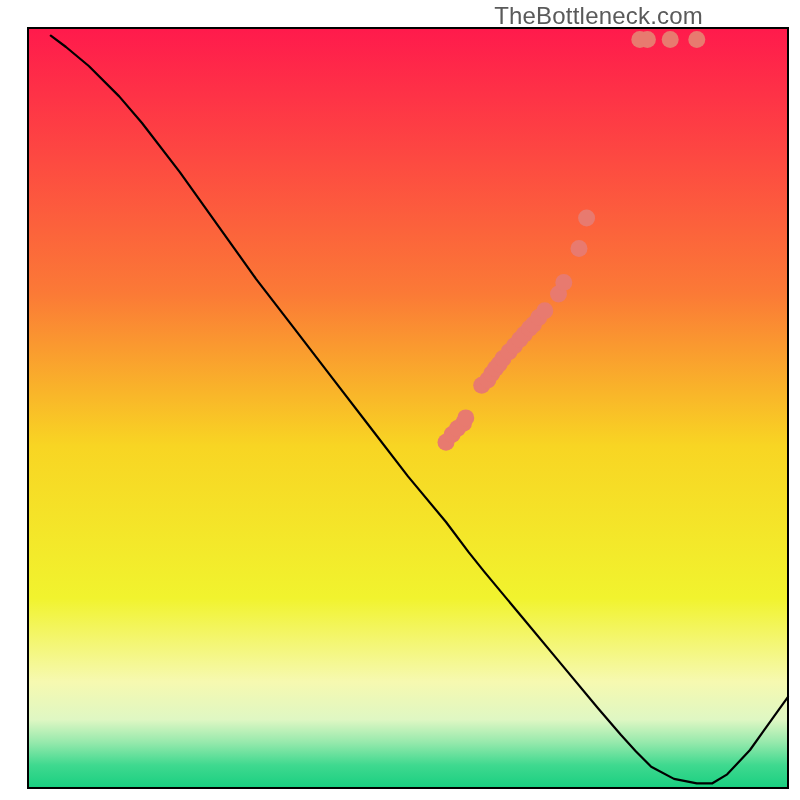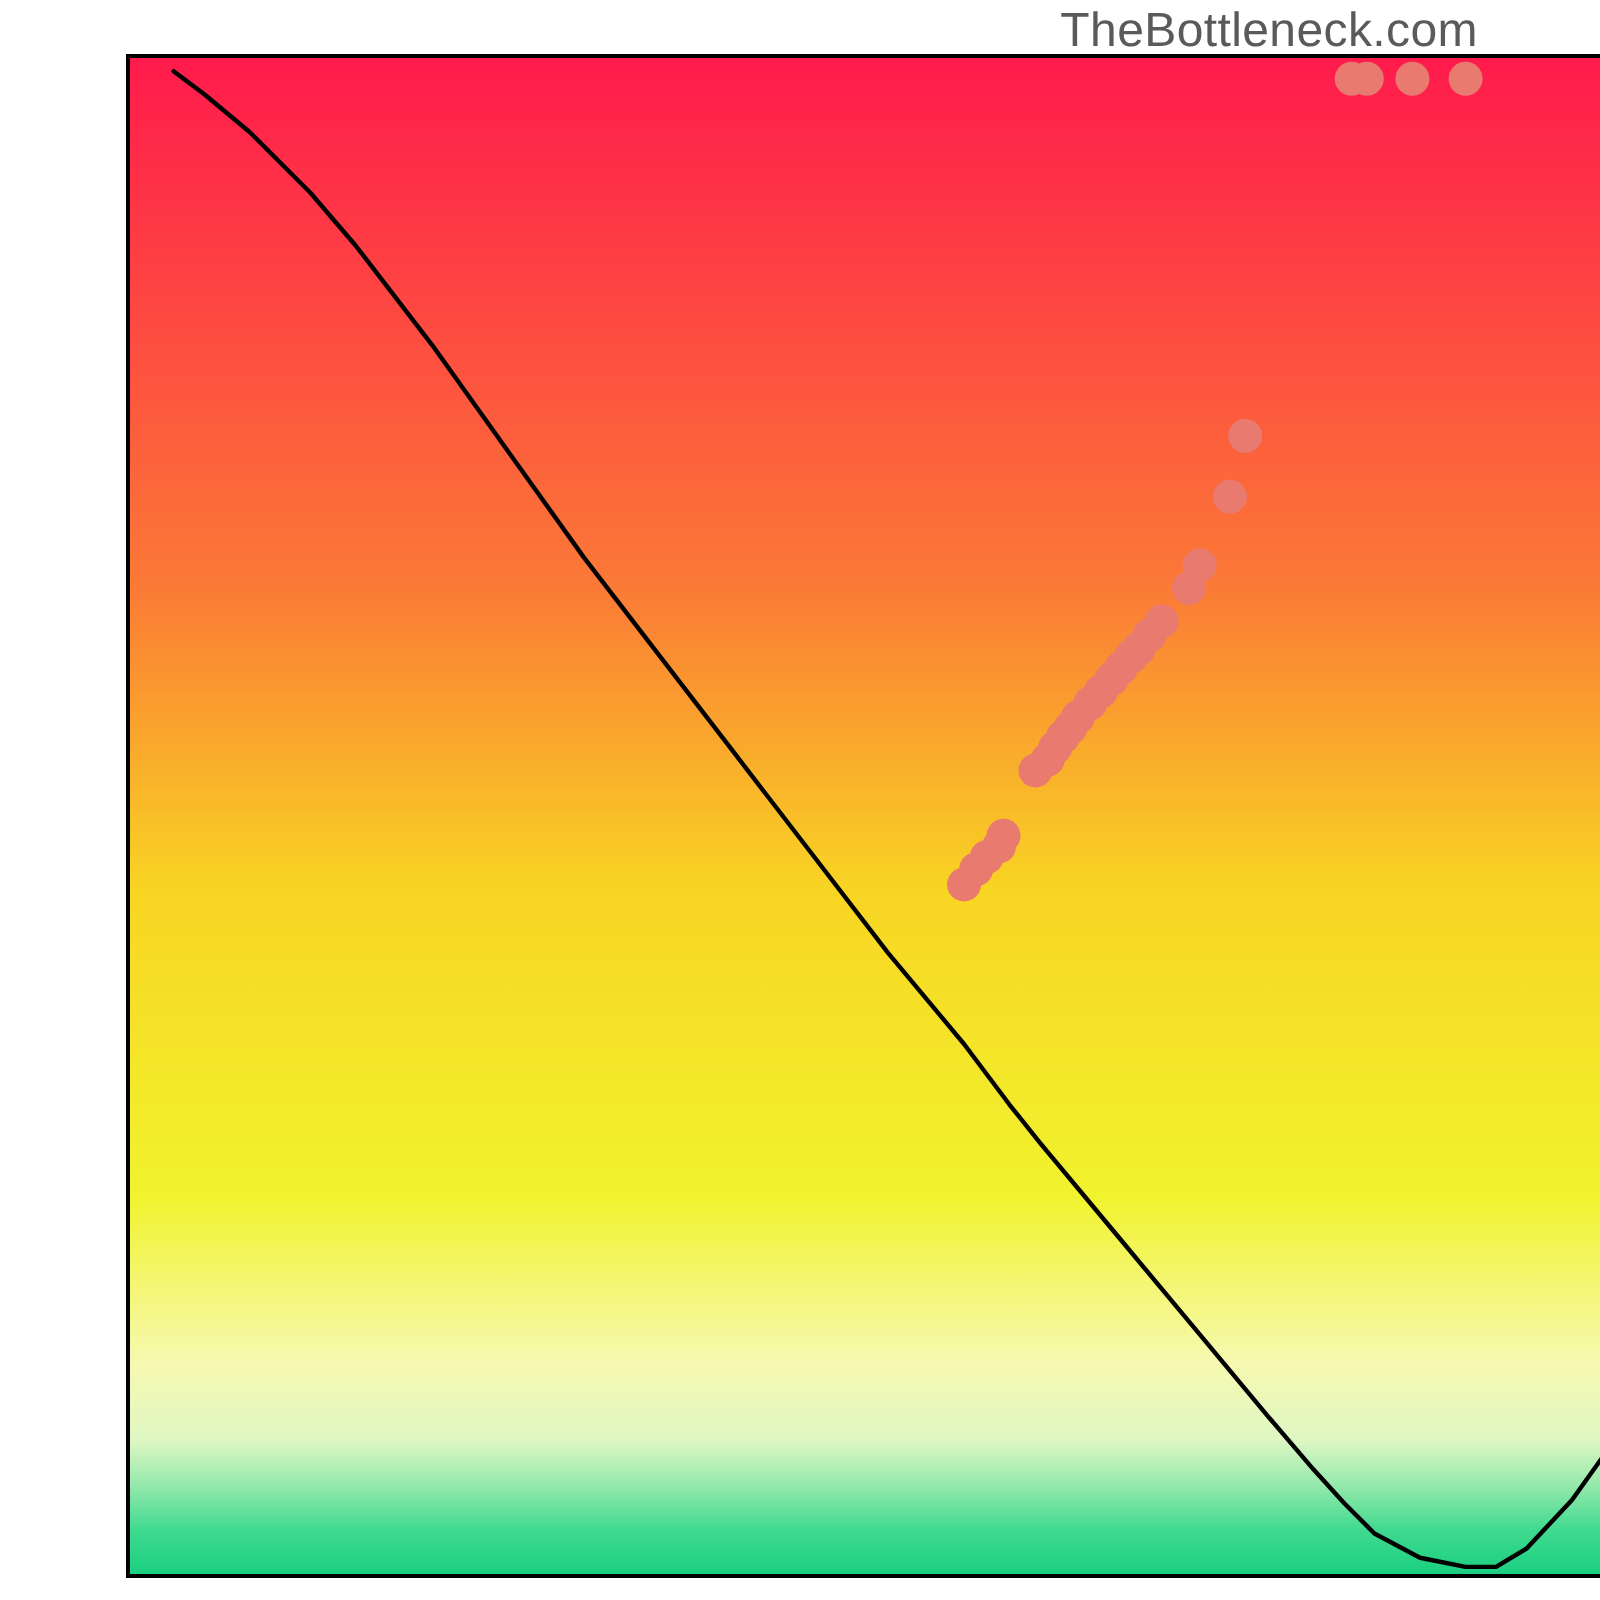--- a/index.html
+++ b/index.html
@@ -7,21 +7,20 @@
     padding: 0;
     width: 800px;
     height: 800px;
     overflow: hidden;
     font-family: Arial, Helvetica, sans-serif;
   }
   .chart-root {
     position: relative;
     width: 711px;
     height: 800px;
-    margin-left: 36px;
   }
   .watermark {
     position: absolute;
     top: 2px;
     right: 8px;
     font-size: 24px;
     font-weight: 500;
     color: #5a5a5a;
     letter-spacing: 0.2px;
     z-index: 10;

